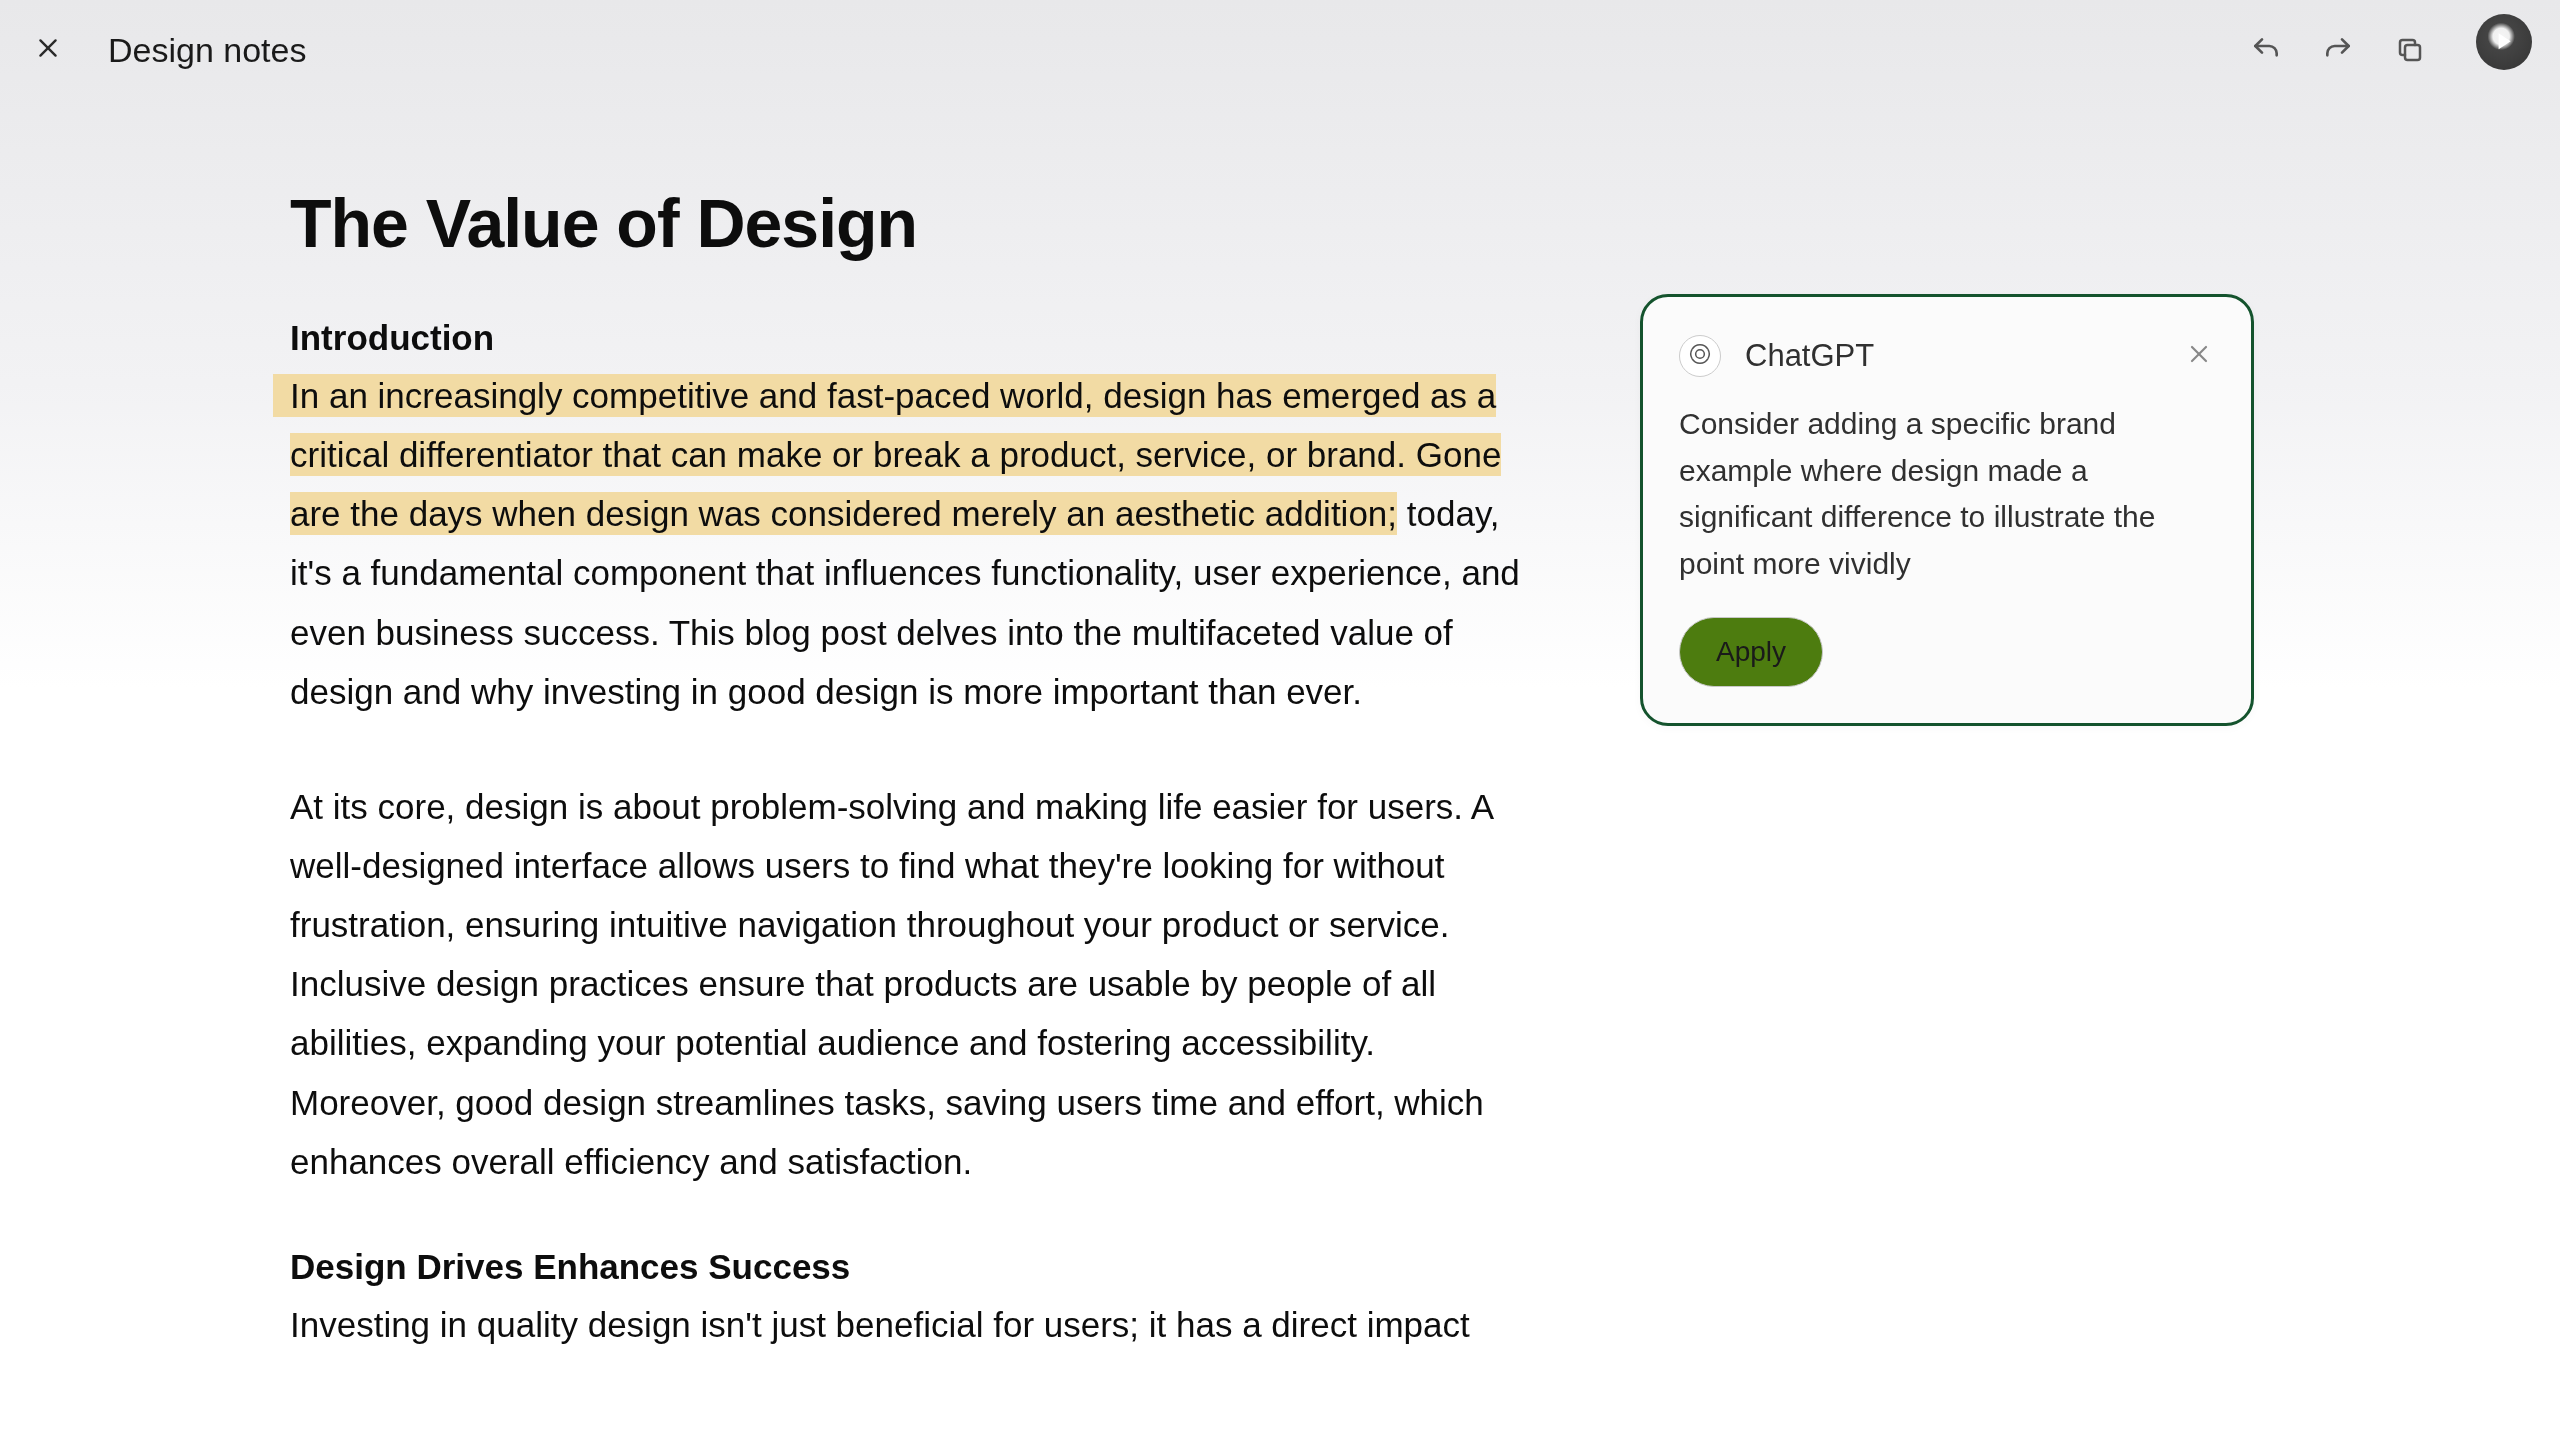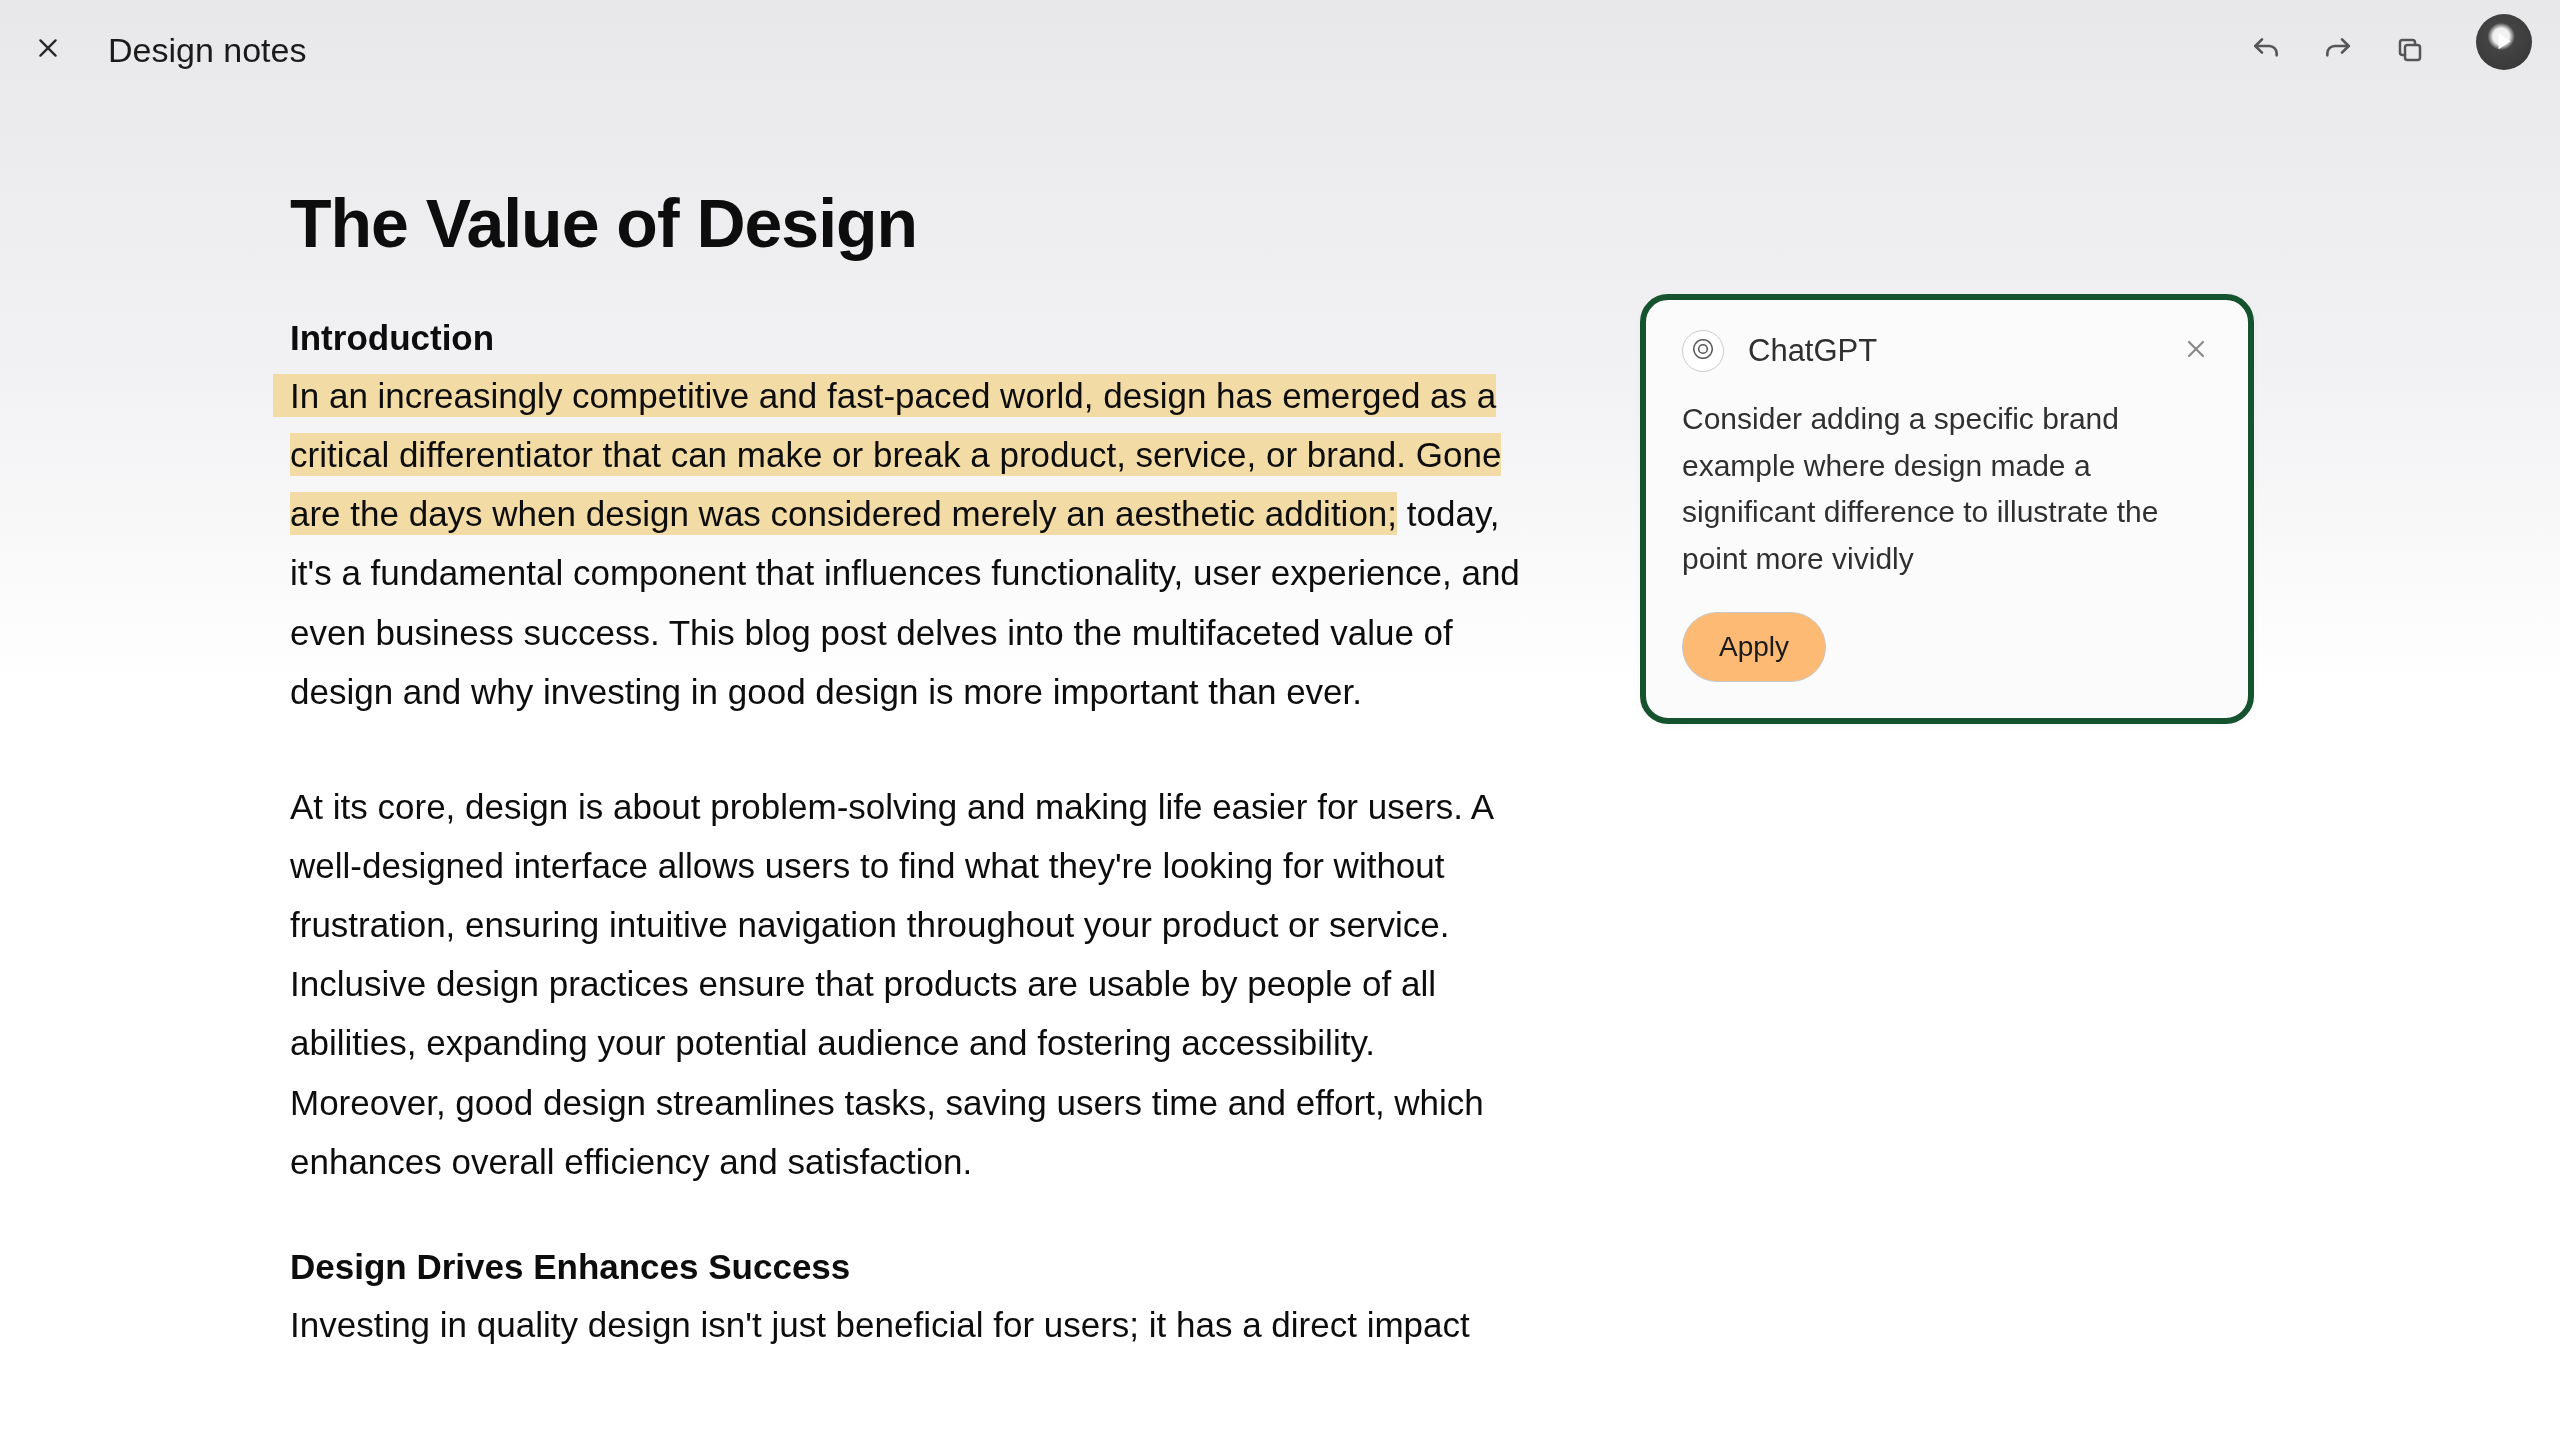--- a/index.html
+++ b/index.html
@@ -106,23 +106,23 @@
     background: #f2dba4;
     padding: 2px 0;
     box-shadow: -17px 0 0 #f2dba4;
   }
   .suggestion-card {
     position: absolute;
     top: 110px;
     left: 1640px;
     width: 614px;
     background: #fbfbfb;
-    border: 6px solid #14532d;
+    border: 3px solid #14532d;
     border-radius: 28px;
-    padding: 30px 36px 36px 36px;
+    padding: 38px 36px 36px 36px;
     box-shadow: 0 2px 10px rgba(0,0,0,0.03);
   }
   .card-header {
     display: flex;
     align-items: center;
     margin-bottom: 24px;
   }
   .card-logo {
     width: 42px;
     height: 42px;
@@ -157,21 +157,21 @@
     color: #303030;
     margin-bottom: 30px;
   }
   .apply-btn {
     display: inline-flex;
     align-items: center;
     justify-content: center;
     padding: 18px 36px;
     border: 1.5px solid #c8c8c8;
     border-radius: 40px;
-    background: #fdba74;
+    background: #4d7c0f;
     font-size: 28px;
     font-weight: 400;
     color: #1a1a1a;
     cursor: pointer;
   }
 </style>
 </head>
 <body>
 
 <div class="header">

